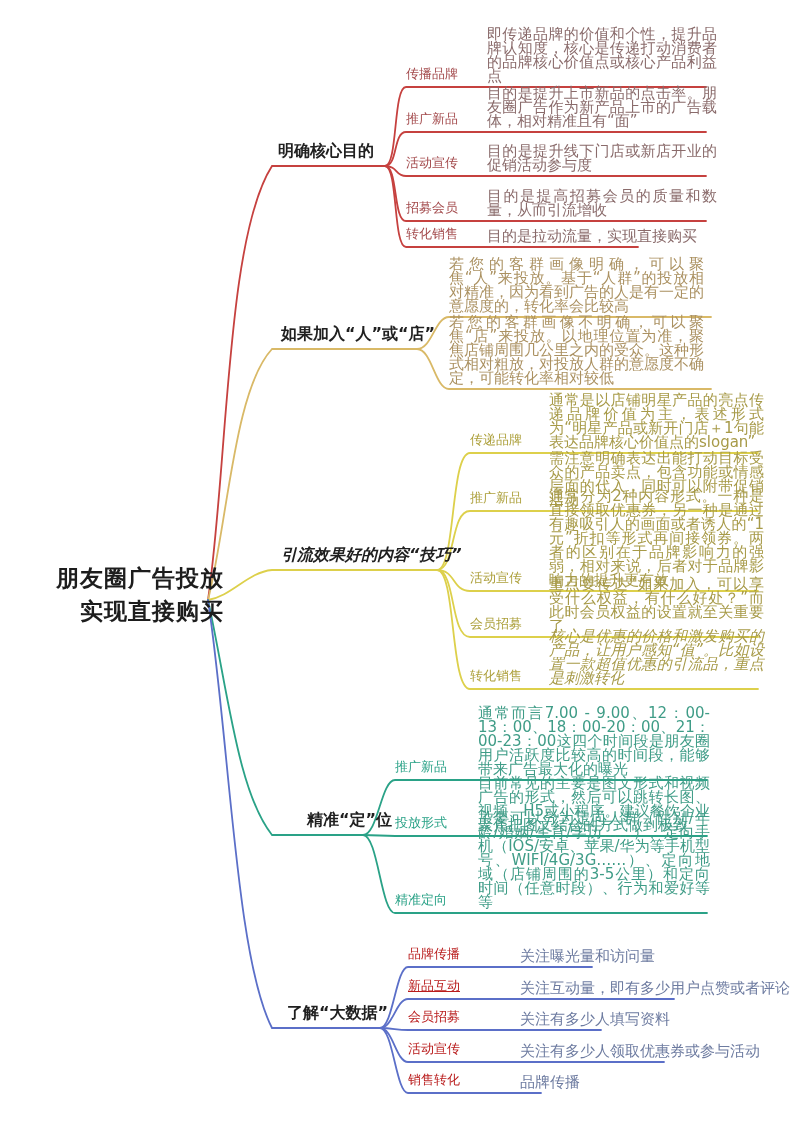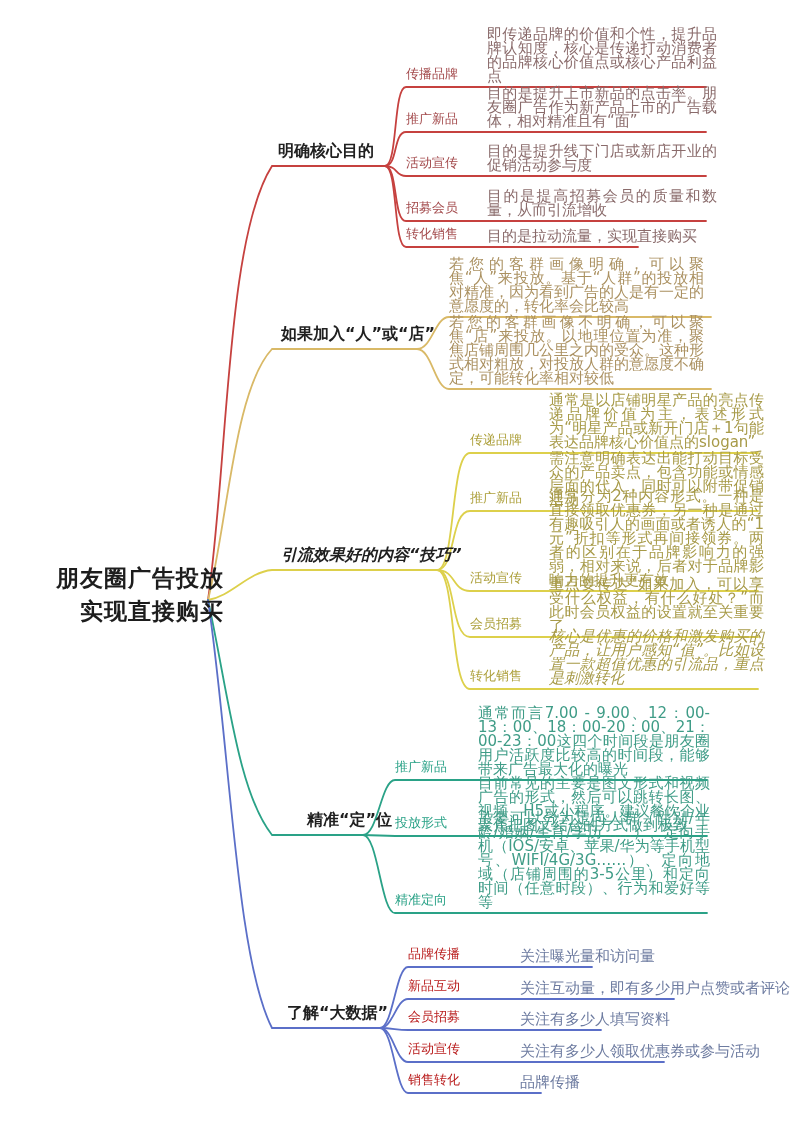--- a/index.html
+++ b/index.html
@@ -119,21 +119,21 @@
     <div class="node clabel" style="left:395px;bottom:298px;">投放形式</div>
     <div class="node desc" style="left:478px;bottom:298px;width:232px;">目前常见的主要是图文形式和视频广告的形式，然后可以跳转长图、视频、H5或小程序。建议餐饮企业聚焦把图文结合的方式做到极致</div>
     <div class="node clabel" style="left:395px;bottom:221px;">精准定向</div>
     <div class="node desc" style="left:478px;bottom:221px;width:232px;">主要可以分为定向人群（性别/年龄/婚姻/生育/学历……）、定向手机（IOS/安卓、苹果/华为等手机型号、WIFI/4G/3G……）、定向地域（店铺周围的3-5公里）和定向时间（任意时段）、行为和爱好等等</div>
   </div>
 
   <div class="b5">
     <div class="node plabel" style="left:287px;bottom:106px;">了解“大数据”</div>
     <div class="node clabel" style="left:408px;bottom:167px;">品牌传播</div>
     <div class="node desc nowrap" style="left:520px;bottom:167px;">关注曝光量和访问量</div>
-    <div class="node clabel" style="left:408px;bottom:135px;">新品互动</div>
+    <div class="node clabel" style="left:408px;bottom:135px;text-decoration:underline;">新品互动</div>
     <div class="node desc nowrap" style="left:520px;bottom:135px;">关注互动量，即有多少用户点赞或者评论</div>
     <div class="node clabel" style="left:408px;bottom:104px;">会员招募</div>
     <div class="node desc nowrap" style="left:520px;bottom:104px;margin-top:32px;">关注有多少人填写资料</div>
     <div class="node clabel" style="left:408px;bottom:72px;">活动宣传</div>
     <div class="node desc nowrap" style="left:520px;bottom:72px;">关注有多少人领取优惠券或参与活动</div>
     <div class="node clabel" style="left:408px;bottom:41px;">销售转化</div>
     <div class="node desc nowrap" style="left:520px;bottom:41px;">品牌传播</div>
   </div>
 
 </div>

